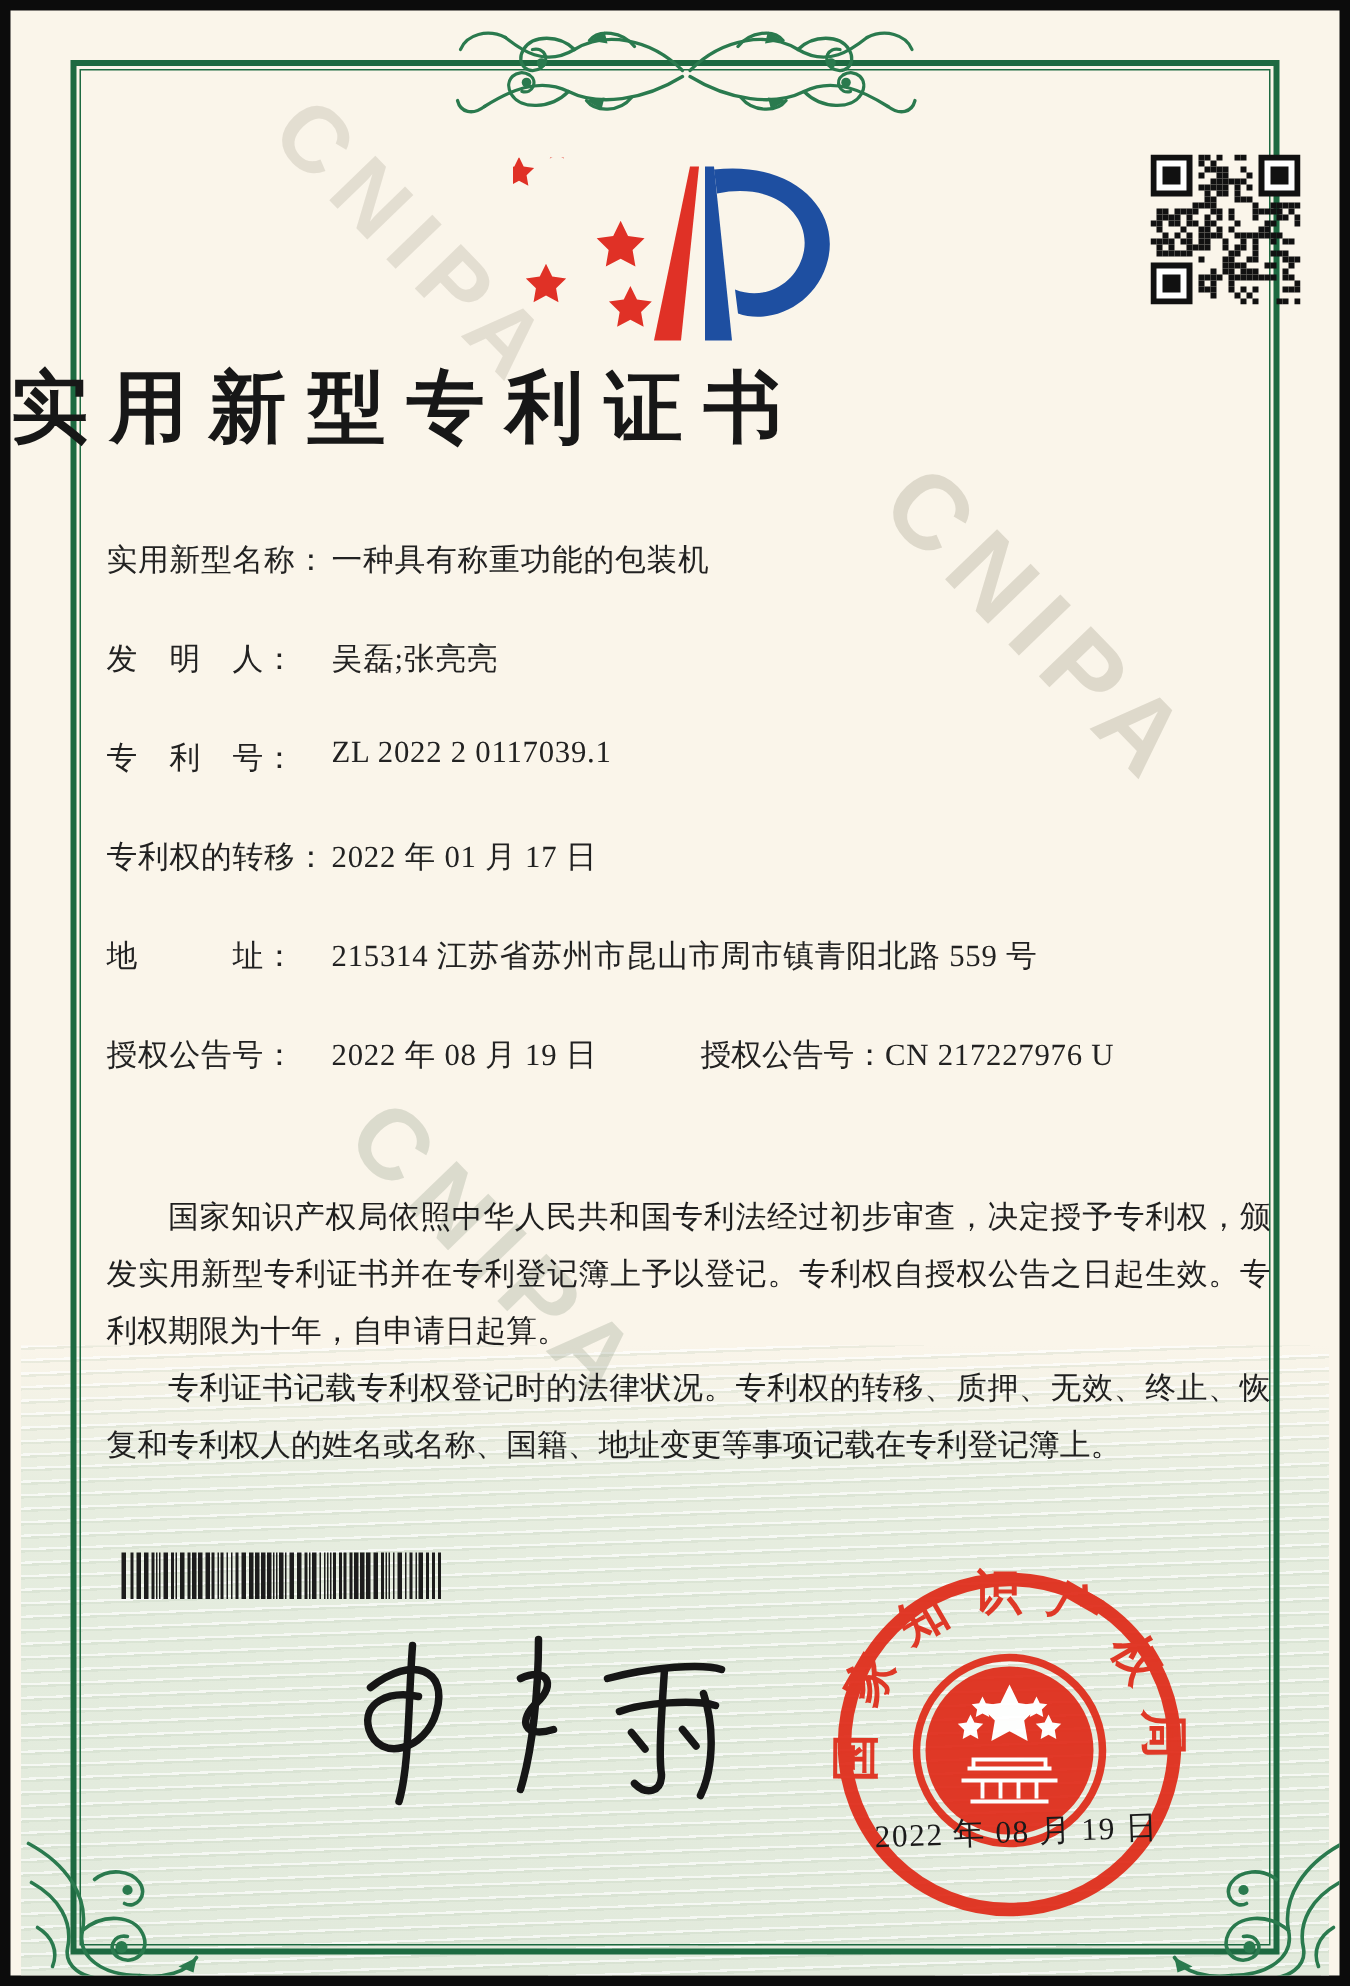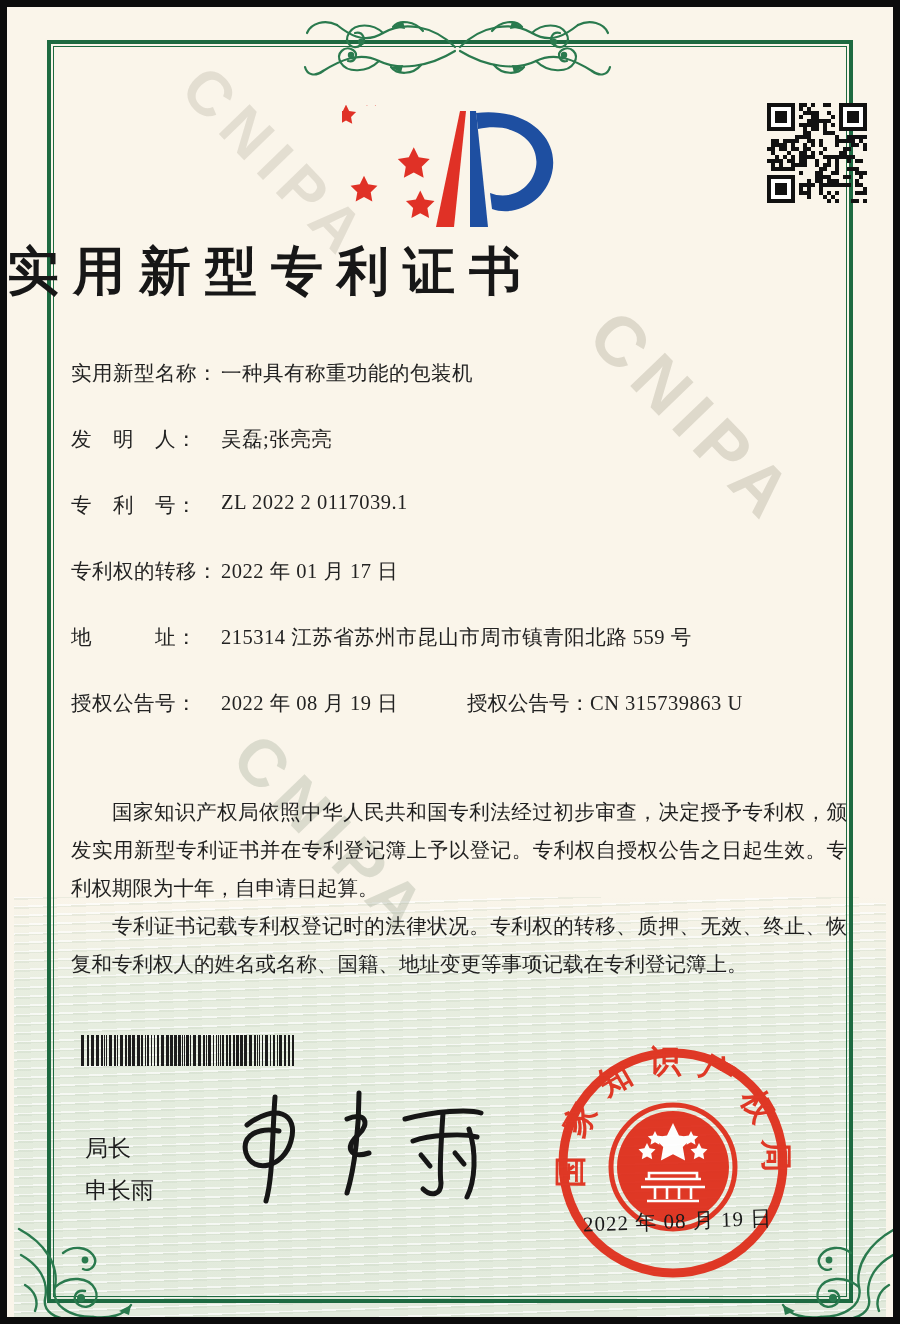--- a/index.html
+++ b/index.html
@@ -388,35 +388,31 @@
     <div class="frow">
       <span class="flabel">专　利　号：</span><span class="fvalue">ZL 2022 2 0117039.1</span>
     </div>
     <div class="frow">
       <span class="flabel">专利权的转移：</span><span class="fvalue">2022 年 01 月 17 日</span>
     </div>
     <div class="frow">
       <span class="flabel">地　　　址：</span><span class="fvalue">215314 江苏省苏州市昆山市周市镇青阳北路 559 号</span>
     </div>
     <div class="frow dual">
-      <span class="pair1"><span class="flabel">授权公告号：</span><span class="fvalue">2022 年 08 月 19 日</span></span><span>授权公告号：</span><span class="fvalue">CN 315739863 U</span>
+      <span class="pair1"><span class="flabel">授权公告号：</span><span class="fvalue">2022 年 08 月 19 日</span></span><span>授权公告号：</span><span class="fvalue">CN 217227976 U</span>
     </div>
   </div>
 
   <div class="paras">
     <p>国家知识产权局依照中华人民共和国专利法经过初步审查，决定授予专利权，颁发实用新型专利证书并在专利登记簿上予以登记。专利权自授权公告之日起生效。专利权期限为十年，自申请日起算。</p>
     <p>专利证书记载专利权登记时的法律状况。专利权的转移、质押、无效、终止、恢复和专利权人的姓名或名称、国籍、地址变更等事项记载在专利登记簿上。</p>
   </div>
 
   <div class="barcode" id="barcode"><span style="width:3px"></span><span class="g" style="width:3px"></span><span style="width:2px"></span><span class="g" style="width:2px"></span><span style="width:3px"></span><span class="g" style="width:2px"></span><span style="width:3px"></span><span class="g" style="width:2px"></span><span style="width:2px"></span><span class="g" style="width:1px"></span><span style="width:1px"></span><span class="g" style="width:1px"></span><span style="width:1px"></span><span class="g" style="width:2px"></span><span style="width:3px"></span><span class="g" style="width:2px"></span><span style="width:2px"></span><span class="g" style="width:1px"></span><span style="width:1px"></span><span class="g" style="width:2px"></span><span style="width:3px"></span><span class="g" style="width:2px"></span><span style="width:2px"></span><span class="g" style="width:1px"></span><span style="width:3px"></span><span class="g" style="width:1px"></span><span style="width:3px"></span><span class="g" style="width:2px"></span><span style="width:3px"></span><span class="g" style="width:1px"></span><span style="width:2px"></span><span class="g" style="width:2px"></span><span style="width:1px"></span><span class="g" style="width:1px"></span><span style="width:2px"></span><span class="g" style="width:2px"></span><span style="width:1px"></span><span class="g" style="width:2px"></span><span style="width:1px"></span><span class="g" style="width:2px"></span><span style="width:2px"></span><span class="g" style="width:2px"></span><span style="width:3px"></span><span class="g" style="width:2px"></span><span style="width:3px"></span><span class="g" style="width:1px"></span><span style="width:3px"></span><span class="g" style="width:1px"></span><span style="width:3px"></span><span class="g" style="width:1px"></span><span style="width:3px"></span><span class="g" style="width:1px"></span><span style="width:1px"></span><span class="g" style="width:1px"></span><span style="width:1px"></span><span class="g" style="width:1px"></span><span style="width:3px"></span><span class="g" style="width:1px"></span><span style="width:1px"></span><span class="g" style="width:2px"></span><span style="width:3px"></span><span class="g" style="width:2px"></span><span style="width:3px"></span><span class="g" style="width:2px"></span><span style="width:2px"></span><span class="g" style="width:1px"></span><span style="width:1px"></span><span class="g" style="width:1px"></span><span style="width:3px"></span><span class="g" style="width:2px"></span><span style="width:1px"></span><span class="g" style="width:2px"></span><span style="width:1px"></span><span class="g" style="width:1px"></span><span style="width:1px"></span><span class="g" style="width:1px"></span><span style="width:1px"></span><span class="g" style="width:1px"></span><span style="width:2px"></span><span class="g" style="width:2px"></span><span style="width:2px"></span><span class="g" style="width:1px"></span><span style="width:2px"></span><span class="g" style="width:2px"></span><span style="width:2px"></span><span class="g" style="width:1px"></span><span style="width:3px"></span><span class="g" style="width:1px"></span><span style="width:3px"></span><span class="g" style="width:1px"></span><span style="width:3px"></span><span class="g" style="width:2px"></span><span style="width:3px"></span><span class="g" style="width:2px"></span><span style="width:2px"></span><span class="g" style="width:1px"></span><span style="width:1px"></span><span class="g" style="width:1px"></span><span style="width:1px"></span><span class="g" style="width:2px"></span><span style="width:1px"></span><span class="g" style="width:2px"></span><span style="width:3px"></span><span class="g" style="width:2px"></span><span style="width:1px"></span><span class="g" style="width:2px"></span><span style="width:2px"></span><span class="g" style="width:2px"></span><span style="width:1px"></span><span class="g" style="width:1px"></span><span style="width:3px"></span><span class="g" style="width:2px"></span><span style="width:2px"></span><span class="g" style="width:2px"></span><span style="width:2px"></span><span class="g" style="width:2px"></span><span style="width:2px"></span><span class="g" style="width:1px"></span></div>
 
-  <div class="officer">
-    <div>局长</div>
-    <div>申长雨</div>
-  </div>
   <svg class="signature" width="270" height="120" viewBox="0 0 270 120">
     <g fill="none" stroke="#161616" stroke-width="5" stroke-linecap="round" stroke-linejoin="round">
       <path d="M56,12 C53,52 54,92 47,116"></path>
       <path d="M28,40 C56,18 80,28 72,56 C65,82 34,90 27,68 C22,50 40,42 60,46"></path>
       <path d="M128,34 C146,26 152,38 139,50 C126,62 130,74 150,68"></path>
       <path d="M140,8 C140,42 136,82 128,108"></path>
       <path d="M186,34 C216,26 250,24 262,28"></path>
       <path d="M224,28 C222,58 220,86 222,98 C222,110 212,112 204,104"></path>
       <path d="M194,56 C210,50 244,48 258,52"></path>
       <path d="M202,70 l9,11"></path>

